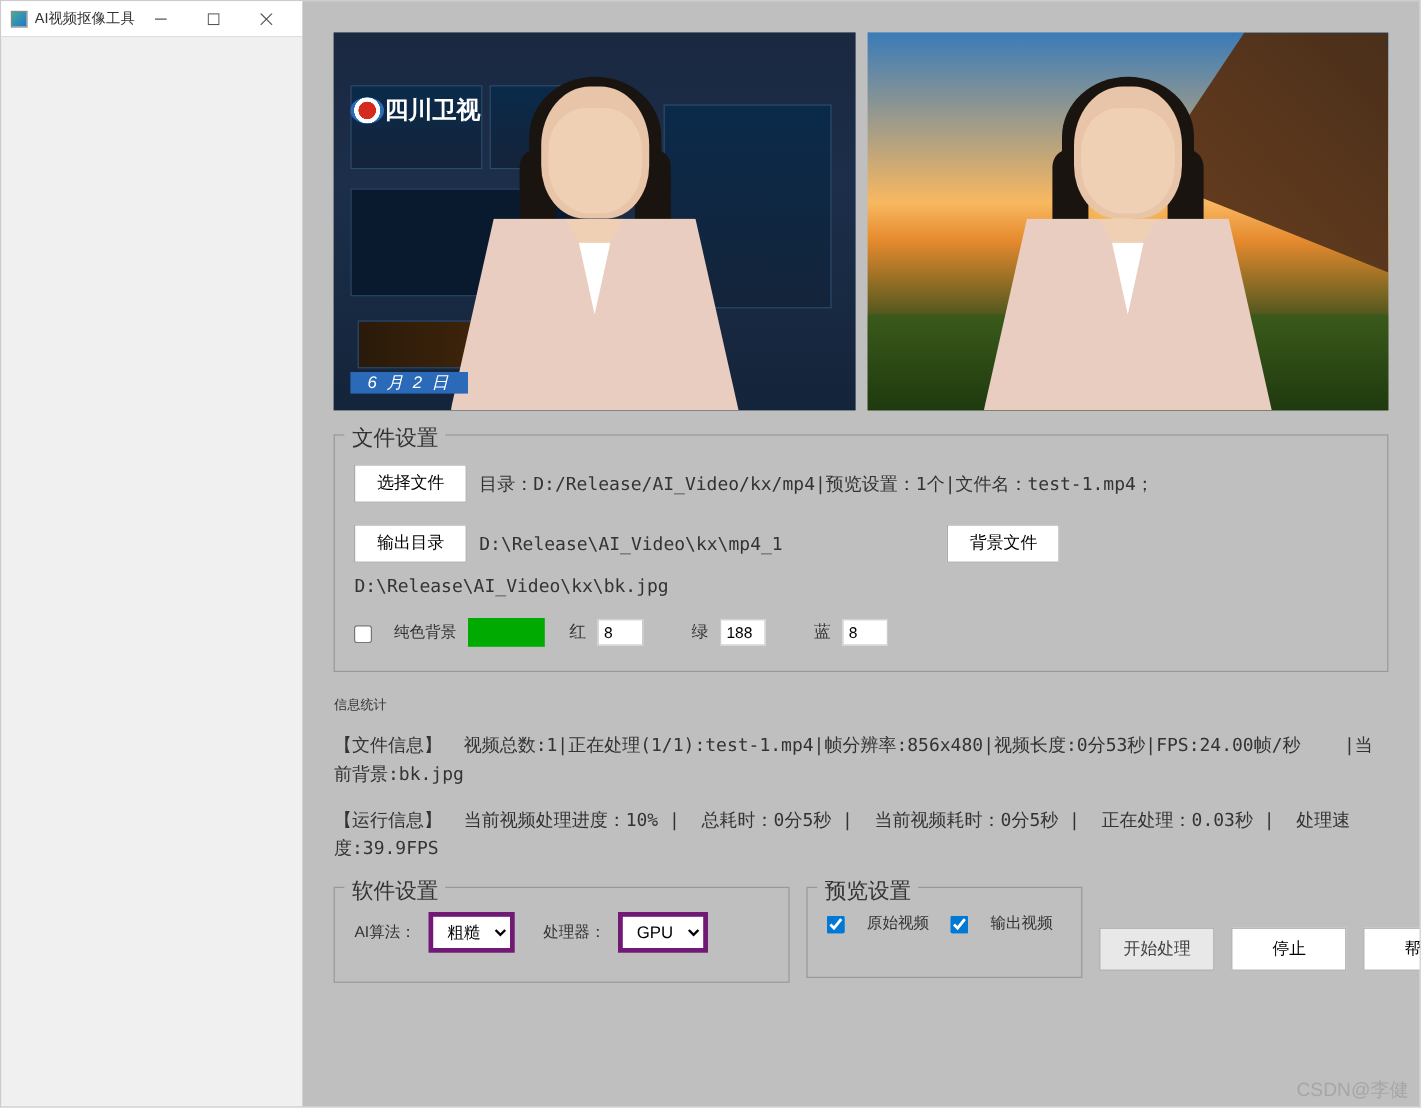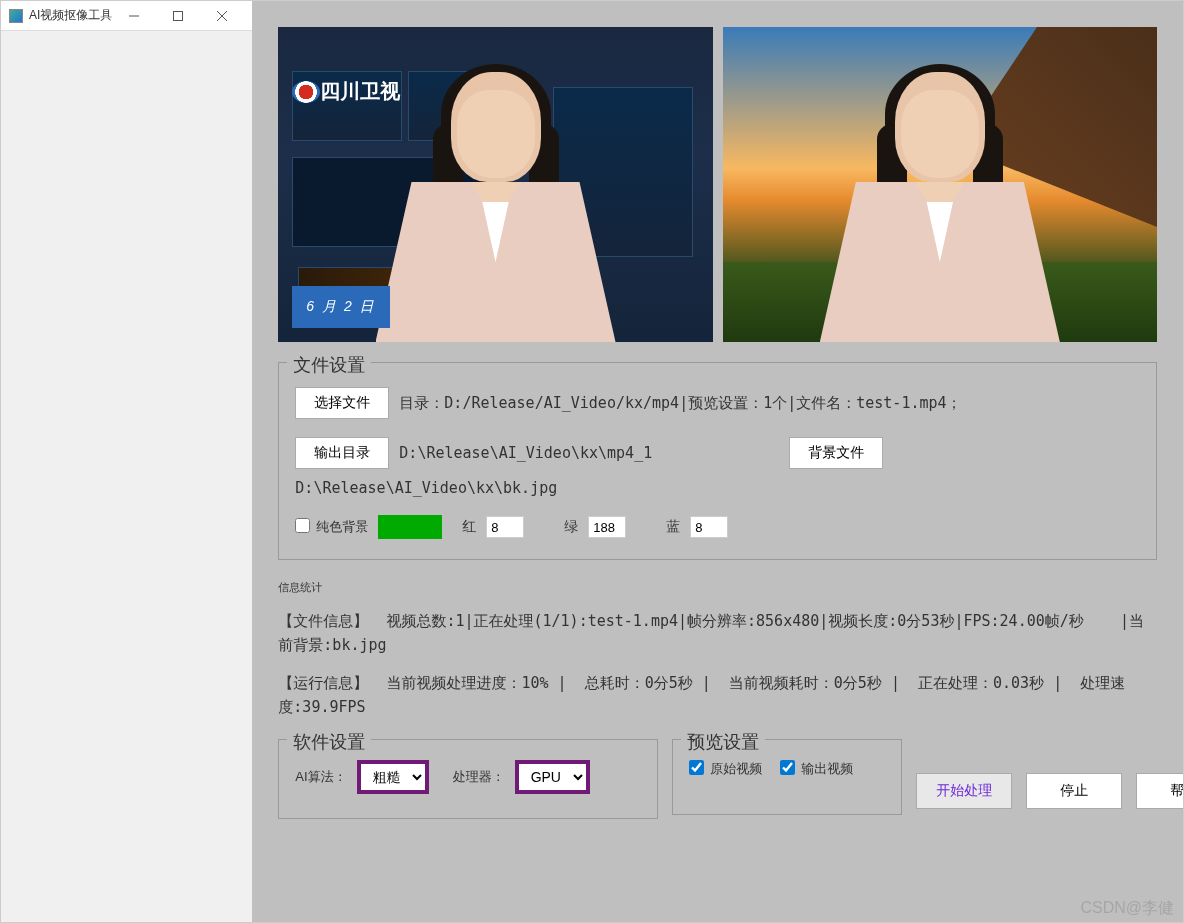--- a/index.html
+++ b/index.html
@@ -13,42 +13,42 @@
 .win-btn { width: 44px; height: 28px; display: flex; align-items: center; justify-content: center; color: #555; font-size: 12px; }
 .content { flex: 1; padding: 26px 26px 20px 26px; background: #bfbfbf; display: flex; flex-direction: column; gap: 20px; overflow: hidden; }
 .previews { display: flex; gap: 10px; }
 .preview { width: 560px; height: 315px; background: #000; position: relative; overflow: hidden; }
 .preview-left { background: linear-gradient(180deg,#1a2840 0%,#1c2e4a 40%,#14243a 100%); }
 .preview-right { background: linear-gradient(180deg,#3a7bb8 0%,#f8b860 45%,#e68a2e 55%,#2a4a1a 80%); }
 .studio-bg { position:absolute; inset:0; }
 .screen { position:absolute; background:#0a1a2e; border:1px solid #2a4a6a; }
 .logo-sc { position:absolute; top:12px; left:14px; font-size:20px; font-weight:bold; color:#fff; display:flex; align-items:center; gap:0;margin-top:39px; }
 .logo-eye { width:28px; height:22px; border-radius:50%; background:radial-gradient(circle,#d52b1e 40%,#fff 42%,#fff 60%,#2a6ab8 62%); }
-.date-bar { position:absolute; bottom:14px; left:14px; background:#2a6ab8; color:#fff; padding:12px 14px; font-size:14px; font-style:italic; letter-spacing:2px; }
+.date-bar { position:absolute; bottom:14px; left:14px; background:#2a6ab8; color:#fff; padding:0 14px; font-size:14px; font-style:italic; letter-spacing:2px; }
 .anchor { position:absolute; left:50%; transform:translateX(-50%); bottom:0; width:260px; height:290px; }
 .head { position:absolute; top:20px; left:50%; transform:translateX(-50%); width:90px; height:110px; background:#e8c4a8; border-radius:45% 45% 40% 40%; }
 .hair { position:absolute; top:12px; left:50%; transform:translateX(-50%); width:110px; height:100px; background:#1a1410; border-radius:50% 50% 30% 30%; }
 .hair::after { content:''; position:absolute; top:60px; left:-8px; width:30px; height:80px; background:#1a1410; border-radius:20px; }
 .hair::before { content:''; position:absolute; top:60px; right:-8px; width:30px; height:80px; background:#1a1410; border-radius:20px; }
 .face { position:absolute; top:38px; left:50%; transform:translateX(-50%); width:78px; height:88px; background:#f0d0b4; border-radius:40% 40% 45% 45%; z-index:2; }
 .body-suit { position:absolute; bottom:0; left:50%; transform:translateX(-50%); width:240px; height:160px; background:#e8cdc0; border-radius:30px 30px 0 0; clip-path:polygon(15% 0,85% 0,100% 100%,0 100%); }
 .neck-v { position:absolute; top:0; left:50%; transform:translateX(-50%); width:50px; height:40px; background:#f0d0b4; clip-path:polygon(0 0,100% 0,50% 100%); }
 .shirt { position:absolute; top:20px; left:50%; transform:translateX(-50%); width:44px; height:60px; background:#fff; clip-path:polygon(20% 0,80% 0,50% 100%); }
 .sun { position:absolute; top:48%; left:46%; width:28px; height:28px; background:radial-gradient(circle,#fffde8 20%,#ffd870 60%,transparent 100%); border-radius:50%; box-shadow:0 0 30px 12px rgba(255,220,120,0.6); }
 .cliff { position:absolute; top:0; right:0; width:200px; height:200px; background:linear-gradient(225deg,#4a2f1a,#6b3f1f); clip-path:polygon(40% 0,100% 0,100% 100%,0 60%); }
 .grass { position:absolute; bottom:0; left:0; right:0; height:80px; background:linear-gradient(180deg,#3a5a1a,#1f3a0f); }
 .groupbox { border: 1px solid #999; background: #bfbfbf; padding: 24px 16px 20px 16px; position: relative; }
 .group-title { position: absolute; top: -10px; left: 8px; background: #bfbfbf; padding: 0 6px; font-size: 18px; }
 .row { display: flex; align-items: center; gap: 10px; margin-bottom: 18px; flex-wrap: wrap; }
 .row:last-child { margin-bottom: 0; }
 .btn { background: #fff; border: 1px solid #aaa; padding: 6px 18px; font-size: 14px; cursor: pointer; min-width: 88px; text-align: center; }
-.btn.disabled { color: #6d28d9; background: #e8e8e8; }
+.btn.disabled { color: #404040; background: #e8e8e8; }
 .info-text { font-size: 15px; font-family: "SimSun", monospace; letter-spacing: 0; }
 .sep { color: #333; }
-.checkbox-wrap { display: inline-flex; align-items: flex-start; gap: 6px; }
+.checkbox-wrap { display: inline-flex; align-items: flex-end; gap: 18px; }
 .checkbox-wrap input[type=checkbox] { width: 15px; height: 15px; accent-color: #0078d4; }
 .color-swatch { width: 64px; height: 24px; background: #00aa00; display: inline-block; }
 .num-input { width: 38px; height: 22px; border: 1px solid #ccc; padding: 0 4px; background: #fff; font-size: 13px; }
 .label-sm { font-size: 14px; margin-left: 10px; }
 .stats-line { font-size: 15px; font-family: "SimSun", monospace; margin-bottom: 14px; line-height: 1.6; }
 .stats-line:last-child { margin-bottom: 0; }
 .bottom-row { display: flex; gap: 14px; align-items: flex-start; }
 .groupbox.small { flex: 0 0 auto; padding: 20px 16px 24px 16px; }
 .select { background: #fff; border: 4px solid #701a75; padding: 4px 8px; font-size: 14px; min-width: 64px; }
 .action-buttons { display: flex; gap: 14px; align-items: center; margin-left: auto; padding-top: 34px; }

